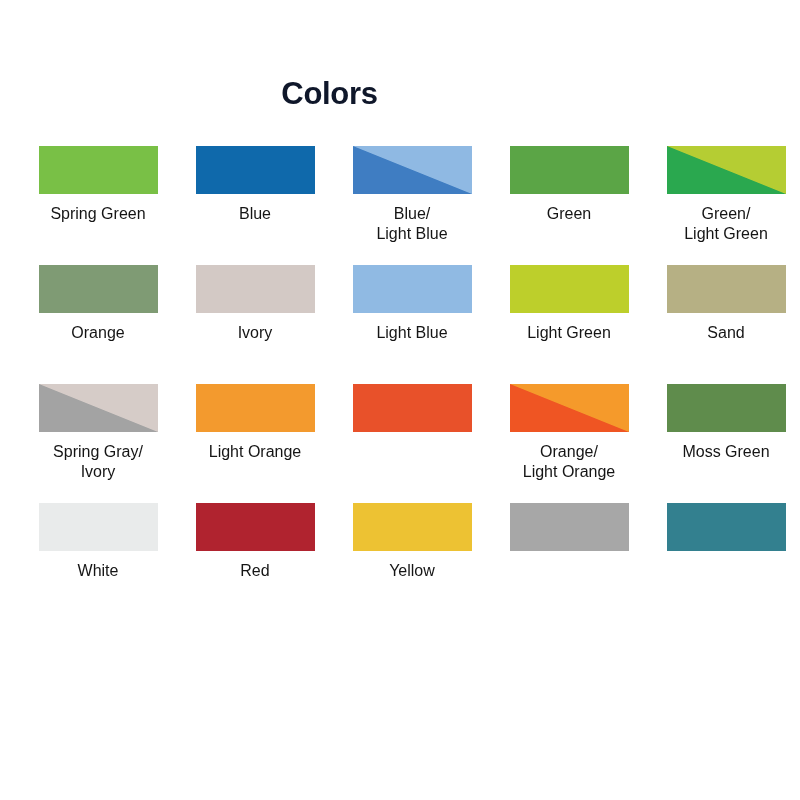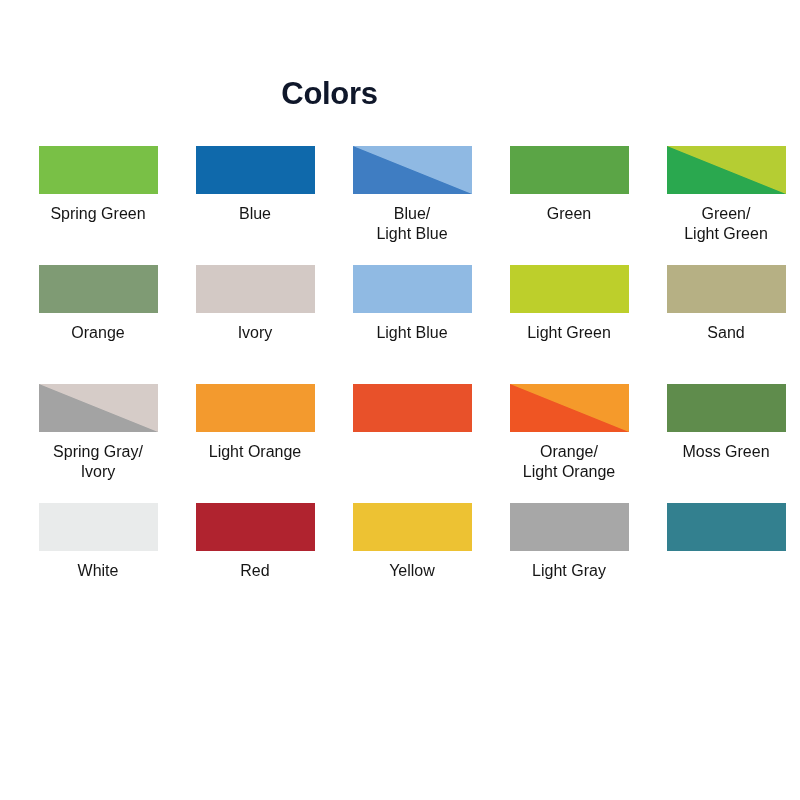--- a/index.html
+++ b/index.html
@@ -203,21 +203,20 @@
       <div class="swatch-cell">
         <div class="swatch-chip">
           <div class="chip-base" style="background: rgb(237, 194, 51);"></div>
         </div>
         <div class="swatch-label">Yellow</div>
       </div>
       <div class="swatch-cell">
         <div class="swatch-chip">
           <div class="chip-base" style="background: rgb(167, 167, 167);"></div>
         </div>
-        <div class="swatch-label">Light Gray</div>
       </div>
       <div class="swatch-cell">
         <div class="swatch-chip">
           <div class="chip-base" style="background: rgb(51, 128, 143);"></div>
         </div>
       </div>
     </div>
 
 </div>
 

